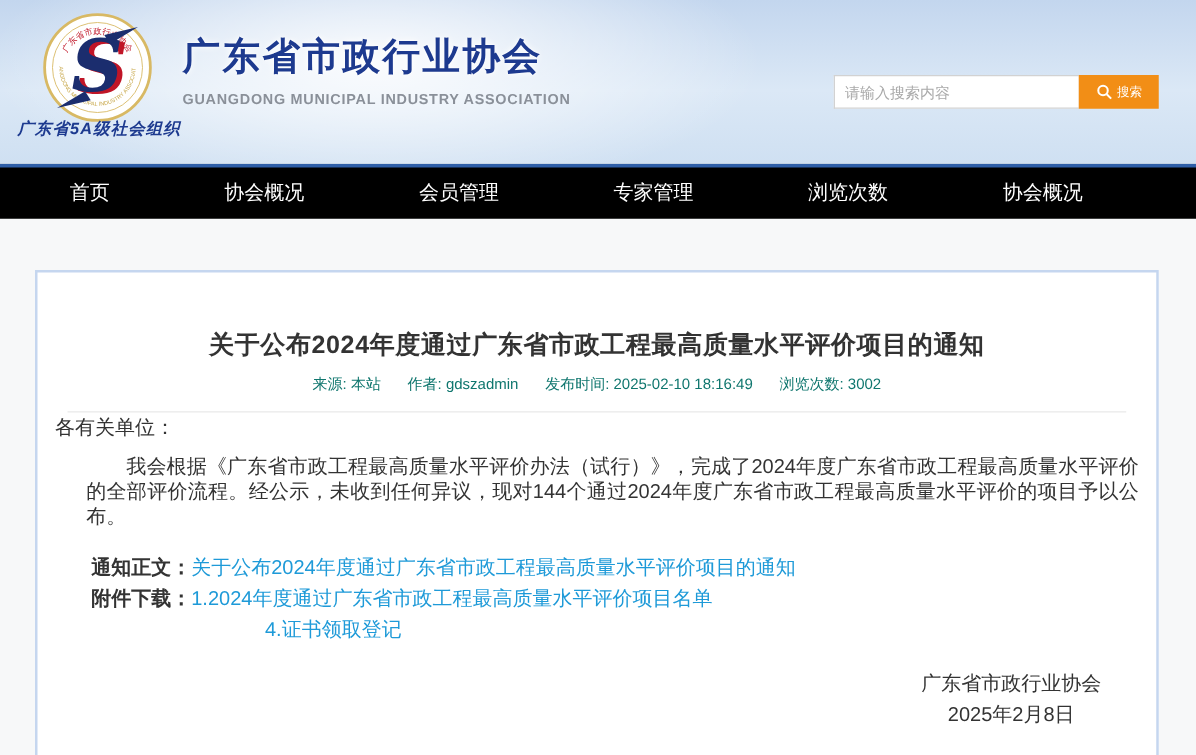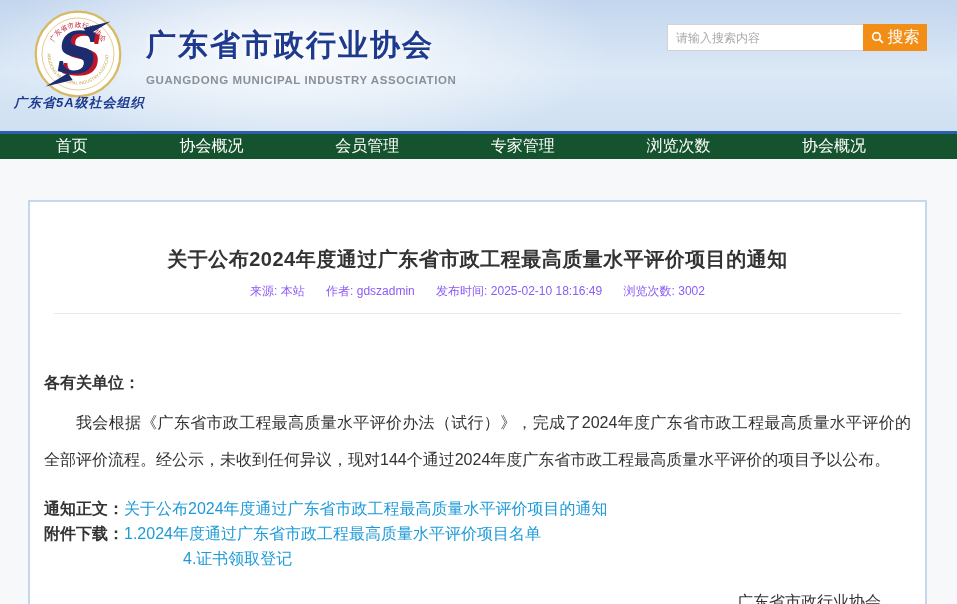--- a/index.html
+++ b/index.html
@@ -23,61 +23,61 @@
     font-size:30px; font-weight:bold; color:#1d3a8f; letter-spacing:2px;
     text-shadow:0 0 6px #ffffff, 0 0 2px #ffffff;
   }
   .org-en {
     margin-top:8px; font-size:11.5px; font-weight:bold; color:#8a9099; letter-spacing:0.6px;
   }
   .badge-5a {
     position:absolute; left:14px; top:94px;
     font-size:13px; font-weight:bold; color:#1d3a8f; letter-spacing:1px;font-style:italic;
   }
-  .search-bar { position:absolute; left:667px; top:24px; display:flex; }
+  .search-bar { position:absolute; left:667px; top:60px; display:flex; }
   .search-input {
     width:196px; height:27px; border:1px solid #d2d2d2; border-right:none;
     background:#fff; padding:0 8px; font-size:12px; color:#333; outline:none;
     font-family:"Liberation Sans","DejaVu Sans",sans-serif;
   }
   .search-input::placeholder { color:#a9a9a9; }
   .search-button {
     width:64px; height:27px; border:none; background:#f28e16; color:#fff;
-    font-size:16px; display:flex; align-items:center; justify-content:center; gap:4px;
+    font-size:10px; display:flex; align-items:center; justify-content:center; gap:4px;
     cursor:pointer; font-family:"Liberation Sans","DejaVu Sans",sans-serif;
   }
 
   
-  .main-nav { height:28px; background:#14532d; border-top:3px solid #2f5fa8; }
+  .main-nav { height:44px; background:#000000; border-top:3px solid #2f5fa8;text-decoration:underline; }
   .main-nav ul {
     list-style:none; margin:0 45px 0 10px; padding:0; height:100%;
     display:flex; justify-content:space-around; align-items:center;
   }
   .main-nav li { color:#ffffff; font-size:16px; cursor:pointer; white-space:nowrap; }
 
   
   .main-area { padding-top:41px; }
   .article-card {
     margin-left:28px; width:899px; height:430px;
     background:#ffffff; border:2px solid #c5d6ef;
   }
   .article-title {
     margin-top:44px; text-align:center;
     font-size:20px; font-weight:bold; color:#333333; letter-spacing:0.5px;
   }
-  .article-meta { margin-top:10px; text-align:center; font-size:12px; color:#8b5cf6; }
+  .article-meta { margin-top:10px; text-align:center; font-size:12px; color:#0f766e; }
   .article-meta span { margin:0 9px; }
   .meta-divider { height:1px; background:#e9e9e9; margin:13px 24px 0 24px; }
 
   .article-body { padding:0 14px; font-size:16px; color:#333333; }
-  .salutation { margin-top:56px; line-height:26px;font-weight:bold; }
-  .paragraph { margin-top:8px; text-indent:2em; line-height:37px; text-align:justify; }
+  .salutation { line-height:26px; }
+  .paragraph { margin-top:8px; text-indent:2em; line-height:20px; text-align:justify;margin-left:25px; }
 
   .links-block { margin-top:18px; }
-  .link-row { line-height:25px; }
+  .link-row { margin-left:29px; line-height:25px; }
   .row-label { font-weight:bold; color:#333; }
   a.doc-link { color:#1e9ad8; text-decoration:none; cursor:pointer; }
   .attachment-2 { margin-left:139px; }
 
   .signature { float:right; margin-top:18px; margin-right:30px; text-align:center; }
   .signature div { line-height:25px; font-size:16px; color:#333; }
 </style>
 </head>
 <body>
 

